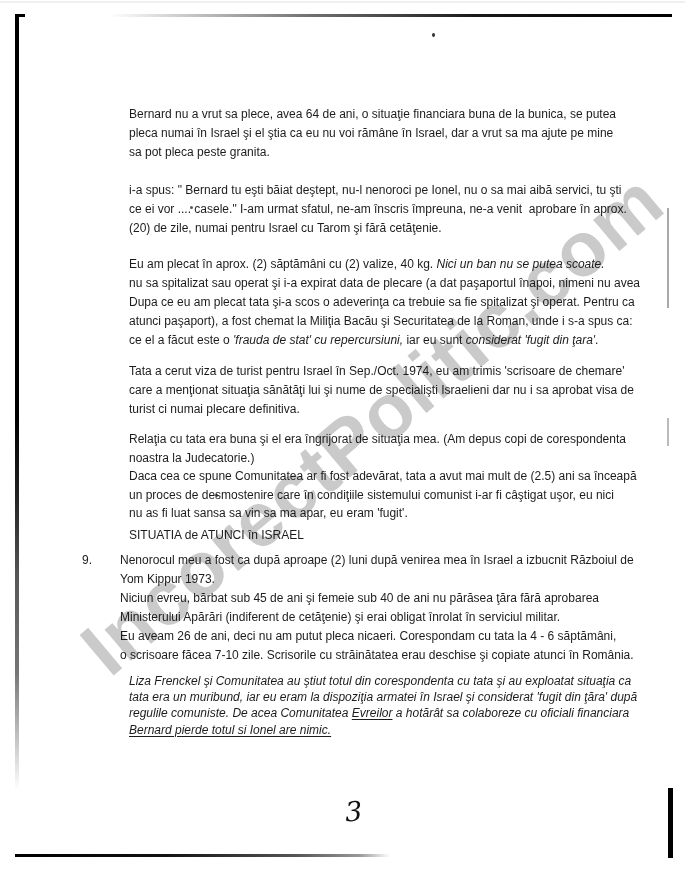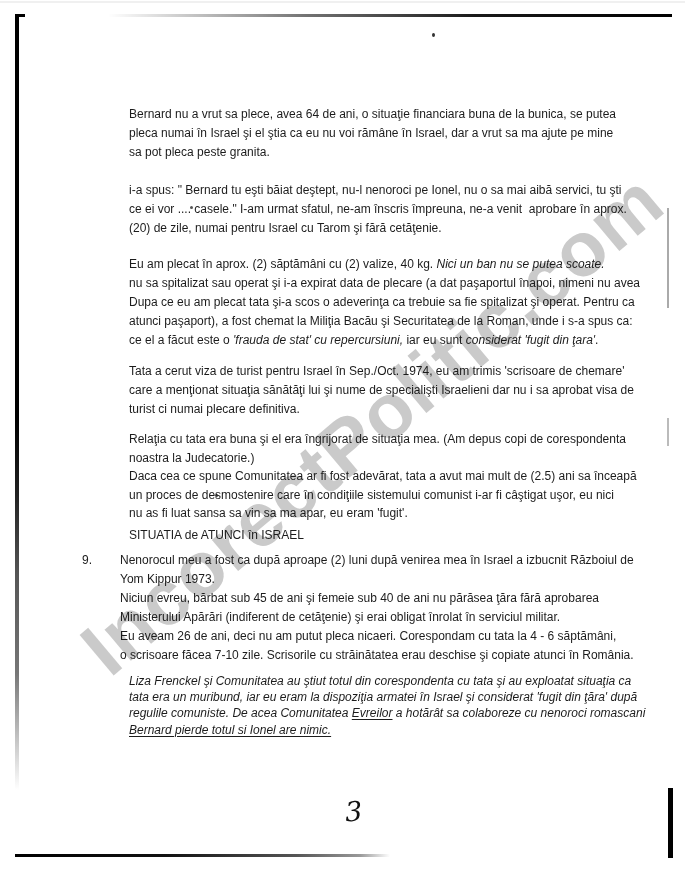--- a/index.html
+++ b/index.html
@@ -113,19 +113,19 @@
       <div class="line"><span>Yom Kippur 1973.</span></div>
       <div class="line"><span>Niciun evreu, bărbat sub 45 de ani şi femeie sub 40 de ani nu părăsea ţăra fără aprobarea</span></div>
       <div class="line"><span>Ministerului Apărări (indiferent de cetăţenie) şi erai obligat înrolat în serviciul militar.</span></div>
       <div class="line"><span>Eu aveam 26 de ani, deci nu am putut pleca nicaeri. Corespondam cu tata la 4 - 6 săptămâni,</span></div>
       <div class="line"><span>o scrisoare făcea 7-10 zile. Scrisorile cu străinătatea erau deschise şi copiate atunci în România.</span></div>
     </div>
 
   <div class="para" id="italic-block">
       <div class="line"><span>Liza Frenckel şi Comunitatea au ştiut totul din corespondenta cu tata şi au exploatat situaţia ca</span></div>
       <div class="line"><span>tata era un muribund, iar eu eram la dispoziţia armatei în Israel şi considerat 'fugit din ţăra' după</span></div>
-      <div class="line"><span>regulile comuniste. De acea Comunitatea </span><span class="un">Evreilor</span><span> a hotărât sa colaboreze cu nenoroci romascani</span></div>
+      <div class="line"><span>regulile comuniste. De acea Comunitatea </span><span class="un">Evreilor</span><span> a hotărât sa colaboreze cu oficiali financiara</span></div>
       <div class="line"><span class="un">Bernard pierde totul si Ionel are nimic.</span></div>
     </div>
 
   <div class="page-number">3</div>
 
 </div>
 
 </body></html>

